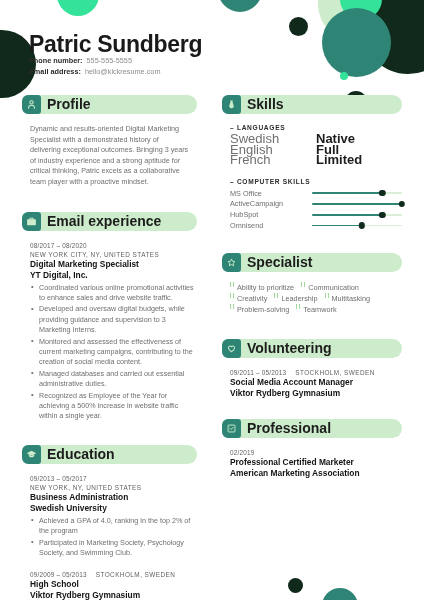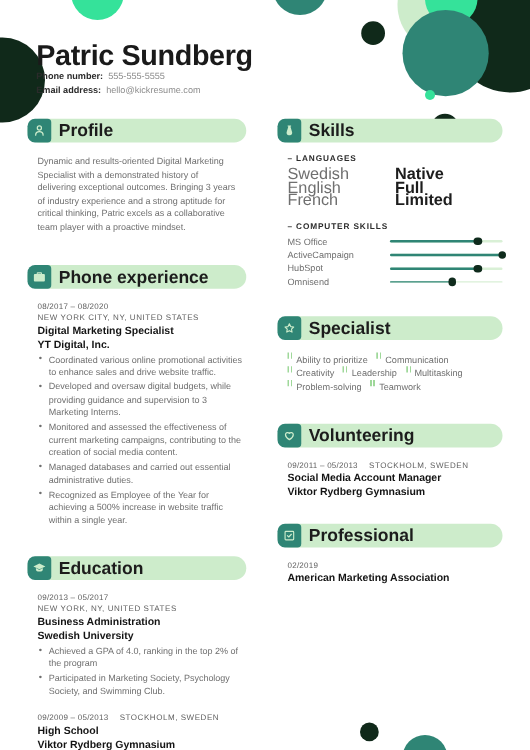--- a/index.html
+++ b/index.html
@@ -185,21 +185,21 @@
     <div class="gap-24"></div>
 
     <div class="section">
       <div class="sec-head">
         <div class="sec-pill"></div>
         <div class="sec-badge">
           <svg width="11" height="11" viewBox="0 0 24 24" fill="#cdeccb">
             <path d="M9 4h6a1.6 1.6 0 011.6 1.6V7H20a1.6 1.6 0 011.6 1.6v9.8A1.6 1.6 0 0120 20H4a1.6 1.6 0 01-1.6-1.6V8.6A1.6 1.6 0 014 7h3.4V5.6A1.6 1.6 0 019 4zm0 1.9v1.1h6V5.9H9z"></path>
           </svg>
         </div>
-        <div class="sec-title">Phone experience</div>
+        <div class="sec-title">Email experience</div>
       </div>
       <div class="entry">
         <div class="e-meta e-date">08/2017 – 08/2020</div>
         <div class="e-meta e-place">NEW YORK CITY, NY, UNITED STATES</div>
         <div class="e-title">Digital Marketing Specialist</div>
         <div class="e-org">YT Digital, Inc.</div>
         <ul class="bullets">
           <li>Coordinated various online promotional activities to enhance sales and drive website traffic.</li>
           <li>Developed and oversaw digital budgets, while providing guidance and supervision to 3 Marketing Interns.</li>
           <li>Monitored and assessed the effectiveness of current marketing campaigns, contributing to the creation of social media content.</li>
@@ -381,17 +381,18 @@
         <div class="sec-badge">
           <svg width="11" height="11" viewBox="0 0 24 24" fill="none" stroke="#cdeccb" stroke-width="2">
             <rect x="4.5" y="4.5" width="15" height="15" rx="1.5"></rect>
               <path d="M8.5 12l2.4 2.4 4.6-4.8" stroke-linecap="round" stroke-linejoin="round"></path>
           </svg>
         </div>
         <div class="sec-title">Professional</div>
       </div>
       <div class="entry">
         <div class="e-meta e-date">02/2019</div>
+        <div class="e-title">Professional Certified Marketer</div>
         <div class="e-org">American Marketing Association</div>
       </div>
     </div>
   </div>
 </div>
 
 </body></html>

